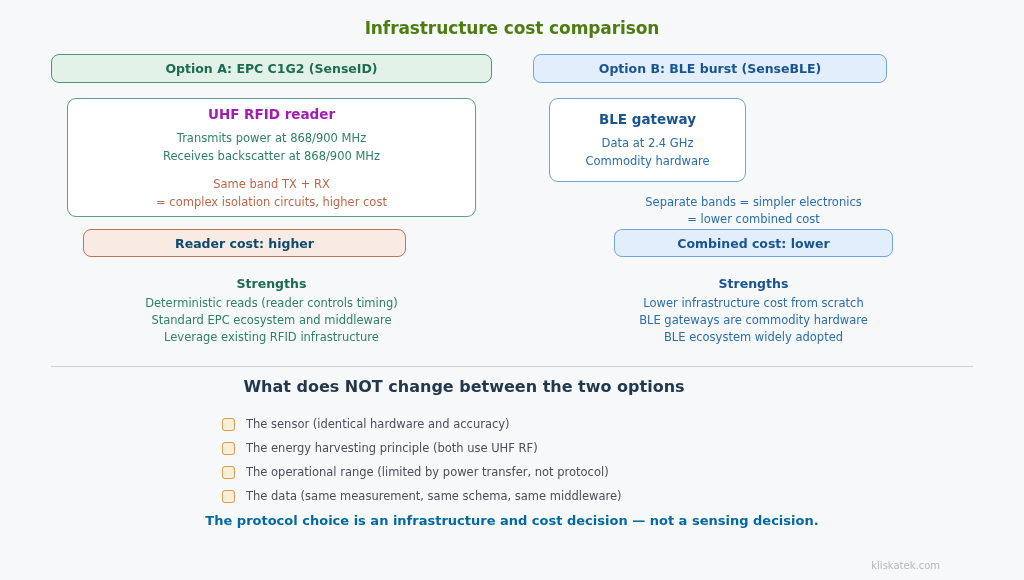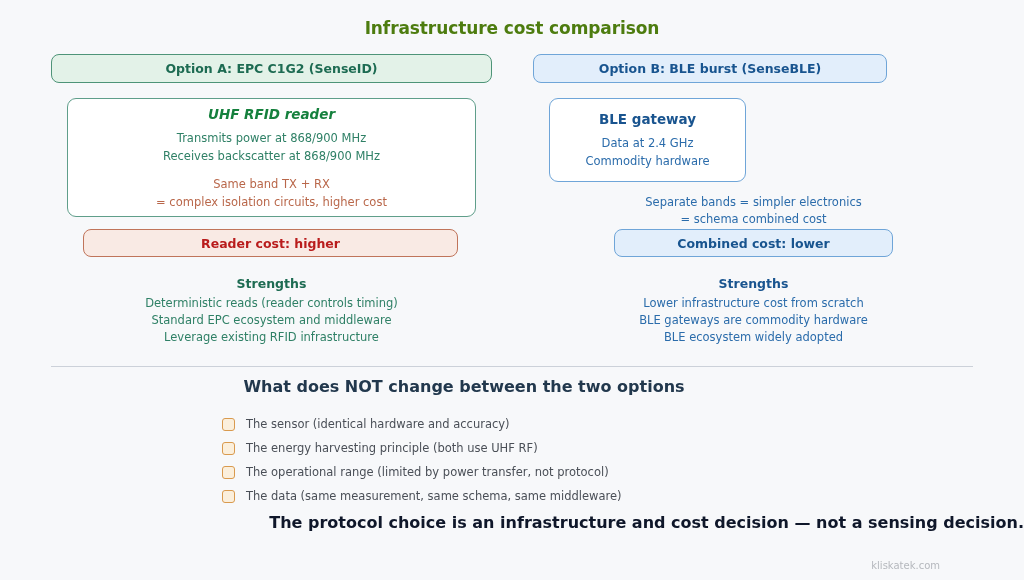--- a/index.html
+++ b/index.html
@@ -68,21 +68,21 @@
     justify-content: center;
   }
   .box-green { border: 1.3px solid #5f9e8a; }
   .box-blue  { border: 1.3px solid #6fa5d8; }
 
   .box-title {
     font-size: 13.5px;
     font-weight: bold;
     margin-bottom: 7px;
   }
-  .box-title-green { color: #15803d; font-style: italic; }
+  .box-title-green { color: #a21caf; }
   .box-title-blue  { color: #19548f; }
 
   .box-line {
     font-size: 11.5px;
     line-height: 18px;
   }
   .line-green { color: #2f8066; }
   .line-blue  { color: #2b6cab; }
   .line-red   { color: #b9674a; }
 
@@ -130,24 +130,24 @@
     border-radius: 8px;
     display: flex;
     align-items: center;
     justify-content: center;
     font-size: 12.5px;
     font-weight: bold;
   }
   .cost-left {
     top: 175px;
     left: 32px;
-    width: 375px;
+    width: 323px;
     background: #f9eae4;
     border: 1.3px solid #c0745a;
-    color: #b91c1c;
+    color: #0c4a6e;
   }
   .cost-right {
     top: 175px;
     left: 81px;
     width: 279px;
     background: #e2eefb;
     border: 1.3px solid #6fa5d8;
     color: #18548f;
   }
 
@@ -216,24 +216,24 @@
     margin-left: 11px;
     font-size: 11.5px;
     color: #4a4f57;
   }
 
   .conclusion {
     position: absolute;
     top: 513px;
     left: 0;
     width: 1024px;
-    text-align: right;
-    font-size: 16px;
-    font-weight: bold;
-    color: #0f172a;
+    text-align: center;
+    font-size: 13px;
+    font-weight: bold;
+    color: #0369a1;
   }
 
   .watermark {
     position: absolute;
     top: 560px;
     right: 84px;
     font-size: 10px;
     color: #b5b8bd;
   }
 </style>
@@ -273,21 +273,21 @@
 
     <div class="box box-blue">
       <div class="box-title box-title-blue">BLE gateway</div>
       <div class="box-line line-blue">Data at 2.4 GHz</div>
       <div class="box-line line-blue">Commodity hardware</div>
     </div>
   </div>
 
   <div class="sep-note">
     <div>Separate bands = simpler electronics</div>
-    <div>= schema combined cost</div>
+    <div>= lower combined cost</div>
   </div>
 
   <div class="cost-pill cost-right">Combined cost: lower</div>
 
   <div class="strengths">
     <div class="strengths-title st-blue">Strengths</div>
     <div class="strengths-item line-blue">Lower infrastructure cost from scratch</div>
     <div class="strengths-item line-blue">BLE gateways are commodity hardware</div>
     <div class="strengths-item line-blue">BLE ecosystem widely adopted</div>
   </div>

